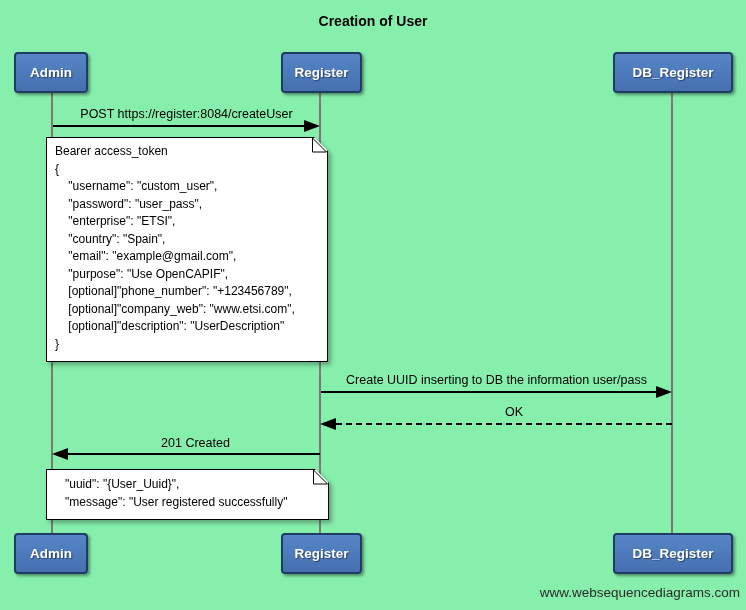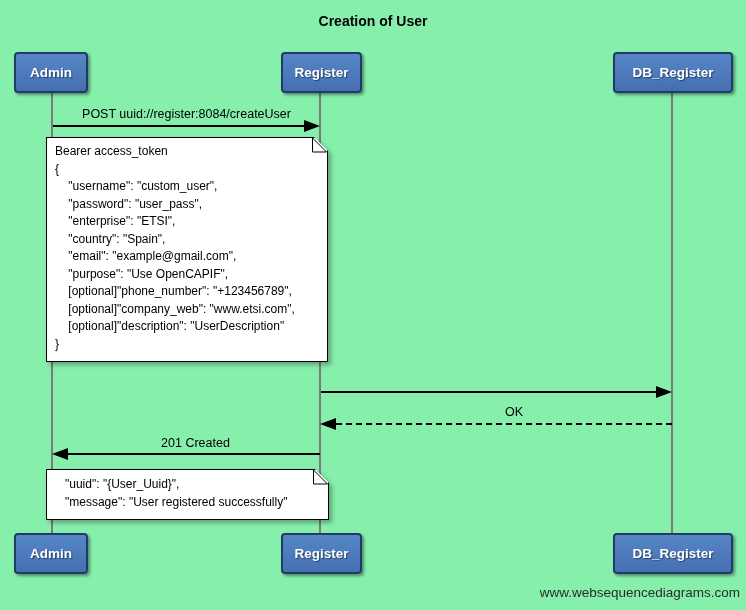--- a/index.html
+++ b/index.html
@@ -116,21 +116,21 @@
   <div class="actor-box" style="left:14px;  top:52px; width:74px;">
     <span>Admin</span>
   </div>
   <div class="actor-box" style="left:281px; top:52px; width:81px;">
     <span>Register</span>
   </div>
   <div class="actor-box" style="left:613px; top:52px; width:120px;">
     <span>DB_Register</span>
   </div>
 
-  <div class="msg-label" style="left:53px; top:107px; width:267px;">POST uuid://register:8084/createUser</div>
+  <div class="msg-label" style="left:53px; top:107px; width:267px;">POST https://register:8084/createUser</div>
   <div class="msg-line" style="left:53px; top:125px; width:251px;"></div>
   <div class="arrowhead-right" style="left:304px; top:120px;"></div>
 
   <div class="note-wrap" style="left:46px; top:137px;">
     <div class="note note1" style="width:282px; height:225px;">
       <div class="note-line">Bearer access_token</div>
       <div class="note-line">{</div>
       <div class="note-line">    "username": "custom_user",</div>
       <div class="note-line">    "password": "user_pass",</div>
       <div class="note-line">    "enterprise": "ETSI",</div>
@@ -140,20 +140,21 @@
       <div class="note-line">    [optional]"phone_number": "+123456789",</div>
       <div class="note-line">    [optional]"company_web": "www.etsi.com",</div>
       <div class="note-line">    [optional]"description": "UserDescription"</div>
       <div class="note-line">}</div>
       <svg class="note-fold" viewBox="0 0 15 15">
         <path d="M0.5,0 L14.5,14 L0.5,14 Z" fill="#ffffff" stroke="#000000" stroke-width="1"></path>
       </svg>
     </div>
   </div>
 
+  <div class="msg-label" style="left:321px; top:373px; width:351px;">Create UUID inserting to DB the information user/pass</div>
   <div class="msg-line" style="left:321px; top:391px; width:335px;"></div>
   <div class="arrowhead-right" style="left:656px; top:386px;"></div>
 
   <div class="msg-label" style="left:321px; top:405px; width:386px;">OK</div>
   <div class="msg-line-dashed" style="left:336px; top:423px; width:336px;"></div>
   <div class="arrowhead-left" style="left:320px; top:418px;"></div>
 
   <div class="msg-label" style="left:62px; top:436px; width:267px;">201 Created</div>
   <div class="msg-line" style="left:68px; top:453px; width:252px;"></div>
   <div class="arrowhead-left" style="left:52px; top:448px;"></div>

